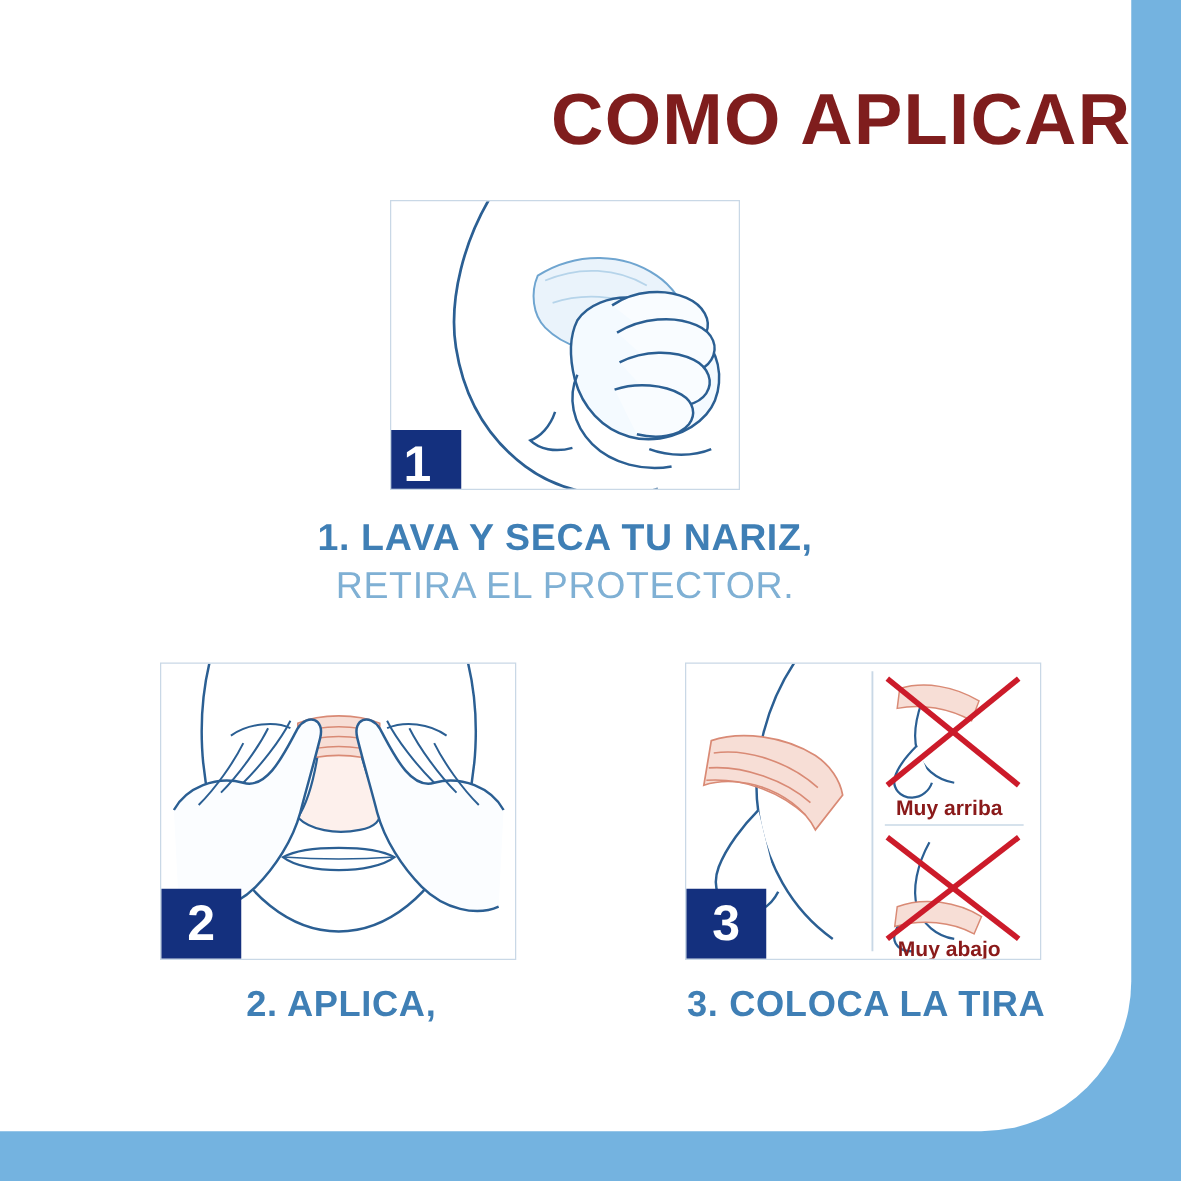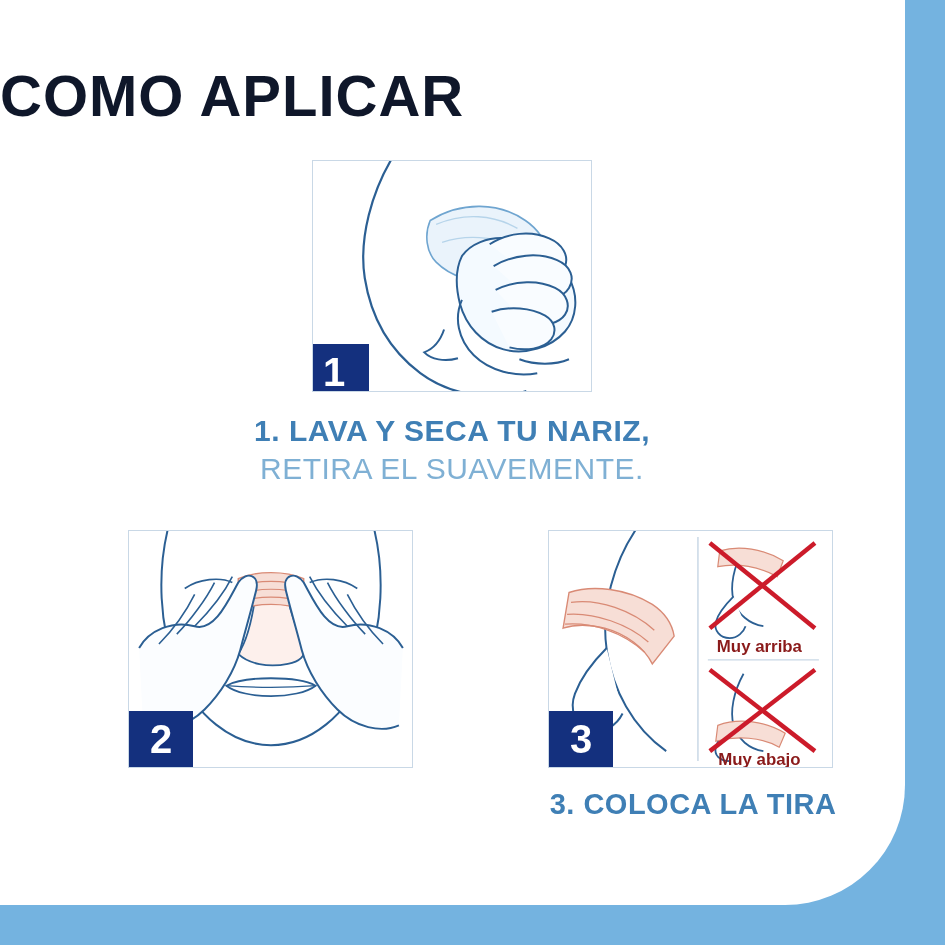--- a/index.html
+++ b/index.html
@@ -30,22 +30,22 @@
     border-top-left-radius: 0px;
     border-bottom-right-radius: 120px;
     border-top-right-radius: 0px;
     border-bottom-left-radius: 0px;
   }
   .title {
     position: absolute;
     left: 0;
     top: 62px;
     width: 905px;
-    text-align: left;
-    color: #0f172a;
+    text-align: right;
+    color: #7f1d1d;
     font-size: 58px;
     font-weight: bold;
     letter-spacing: 1px;
     font-family: "Liberation Sans", sans-serif;
   }
 
   
   .step1-wrap {
     position: absolute;
     left: 222px;
@@ -176,21 +176,21 @@
         <path d="M150 140 C142 158 146 180 162 196 C178 212 204 218 226 214" fill="none" stroke="#2b5f93" stroke-width="2"></path>
         <path d="M208 200 C224 206 244 206 258 200" fill="none" stroke="#2b5f93" stroke-width="2"></path>
       </svg>
       <div class="badge badge-1">1</div>
     </div>
     <div class="caption">
       <div class="cap-bold nowrap">
         <span class="num">1.</span>
         <span>LAVA Y SECA TU NARIZ,</span>
       </div>
-      <div class="cap-light nowrap">RETIRA EL SUAVEMENTE.</div>
+      <div class="cap-light nowrap">RETIRA EL PROTECTOR.</div>
     </div>
   </div>
 
   <div class="row2">
 
     <div class="step2-wrap">
       <div class="img-box step2-box">
         <svg viewBox="0 0 285 238" width="283" height="236">
 
           <path d="M40 -6 C28 40 30 96 48 140 C66 186 104 216 143 216 C182 216 220 186 238 140 C256 96 258 40 246 -6" fill="none" stroke="#2b5f93" stroke-width="2"></path>
@@ -214,20 +214,21 @@
           <path d="M30 114 C44 100 58 80 66 64" fill="none" stroke="#2b5f93" stroke-width="1.6"></path>
 
           <path d="M276 118 C266 100 242 90 220 96 C200 102 186 70 176 52 C168 40 154 44 158 60 C164 84 170 104 174 120 C180 142 194 164 210 180 C228 198 254 204 272 196" fill="#fbfdff" stroke="#2b5f93" stroke-width="2"></path>
           <path d="M220 96 C206 82 190 62 182 46" fill="none" stroke="#2b5f93" stroke-width="1.6"></path>
           <path d="M238 104 C224 90 208 68 200 52" fill="none" stroke="#2b5f93" stroke-width="1.6"></path>
           <path d="M256 114 C242 100 228 80 220 64" fill="none" stroke="#2b5f93" stroke-width="1.6"></path>
         </svg>
         <div class="badge badge-2">2</div>
       </div>
       <div class="cap2">
+        <div class="cap-bold nowrap">2. APLICA,</div>
       </div>
     </div>
 
     <div class="step3-wrap">
       <div class="img-box step3-box">
         <svg viewBox="0 0 285 238" width="283" height="236">
 
           <path d="M92 -8 C64 30 52 80 58 120 C64 160 84 198 118 222" fill="none" stroke="#2b5f93" stroke-width="2"></path>
           <path d="M58 118 C46 130 32 148 26 164 C20 180 26 196 42 200 C56 204 68 196 74 184" fill="#ffffff" stroke="#2b5f93" stroke-width="2"></path>
 

